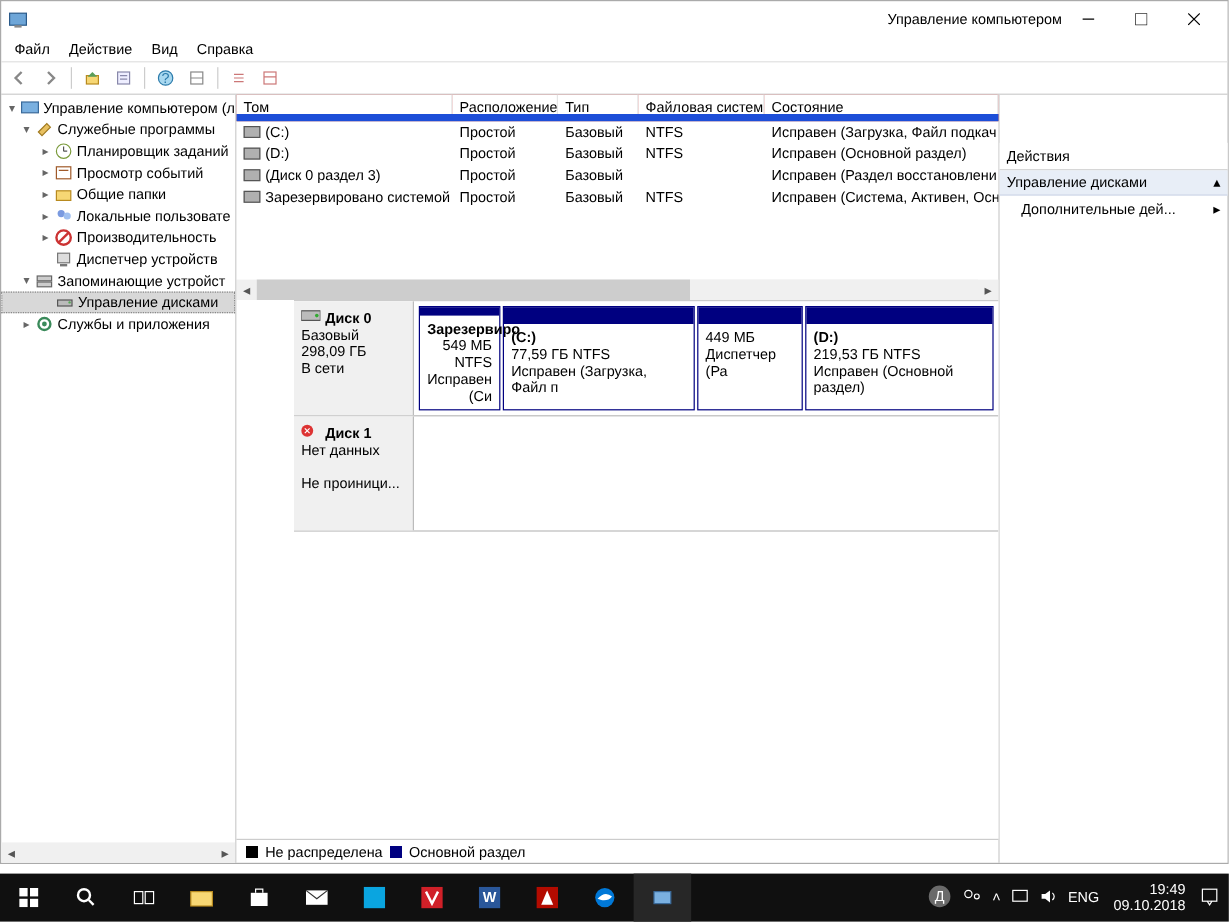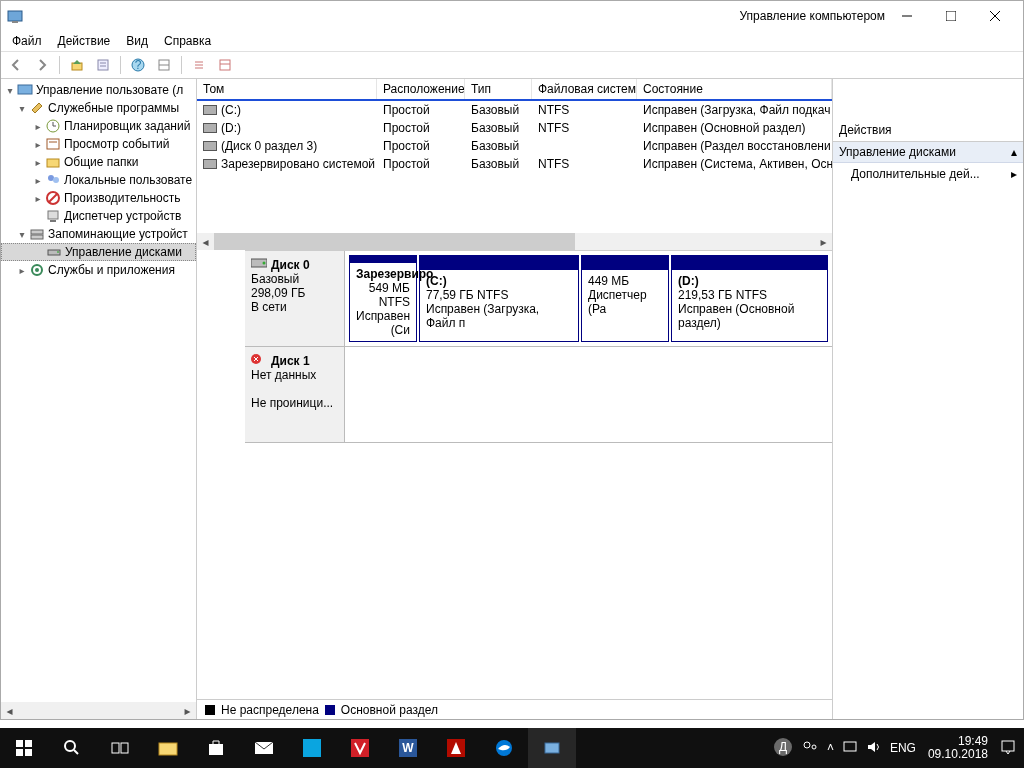--- a/index.html
+++ b/index.html
@@ -27,21 +27,21 @@
 .tree-row.selected { background: #d8d8d8; border: 1px dotted #888; }
 .tree-row .twisty { width: 14px; text-align: center; color: #666; font-size: 10px; }
 .tree-row .ticon { width: 16px; height: 16px; margin-right: 3px; display:flex; align-items:center; justify-content:center; }
 .tree-row .label { white-space: nowrap; }
 .indent-0 { padding-left: 2px; }
 .indent-1 { padding-left: 14px; }
 .indent-2 { padding-left: 30px; }
 
 .center { flex: 1; display: flex; flex-direction: column; border-right: 1px solid #ccc; min-width: 0; }
 
-.vol-header { display: flex; height: 22px; border-bottom: 2px solid #1d4ed8; background: #b91c1c; }
+.vol-header { display: flex; height: 22px; border-bottom: 6px solid #1d4ed8; background: #b91c1c; }
 .vol-header .col { border-right: 1px solid #e5e5e5; padding: 3px 6px; background: #fff; font-weight: normal; white-space: nowrap; overflow: hidden; }
 .vol-list { height: 132px; overflow: hidden; position:relative; }
 .vol-list .row { display: flex; height: 18px; align-items: center; }
 .vol-list .cell { padding: 0 6px; white-space: nowrap; overflow: hidden; }
 .vol-list .vicon { width:14px; height:10px; background:#b0b0b0; border:1px solid #555; display:inline-block; margin-right:4px; position:relative; top:1px; }
 .vol-hscroll { height:17px; background:#f0f0f0; display:flex; align-items:center; }
 .vol-hscroll .track { flex:1; height:17px; background:#f0f0f0; position:relative; }
 .vol-hscroll .thumb { position:absolute; left:0; top:0; height:17px; width:60%; background:#cdcdcd; }
 .vol-hscroll .arrow { width:17px; height:17px; display:flex; align-items:center; justify-content:center; color:#555; }
 
@@ -170,21 +170,21 @@
 
   <div class="body">
     <div class="tree">
       <div class="tree-row indent-0">
           <span class="twisty">▾</span>
           <span class="ticon">
             <svg width="16" height="16">
               <rect x="1" y="3" width="14" height="9" fill="#7ab0e0" stroke="#3a6a9a"></rect>
             </svg>
           </span>
-          <span class="label">Управление пользовате (л</span>
+          <span class="label">Управление компьютером (л</span>
         </div>
       <div class="tree-row indent-1">
           <span class="twisty">▾</span>
           <span class="ticon">
             <svg width="16" height="16">
               <path d="M3 10 L10 3 L13 6 L6 13 Z" fill="#e8c060" stroke="#a07a20"></path>
             </svg>
           </span>
           <span class="label">Служебные программы</span>
         </div>

